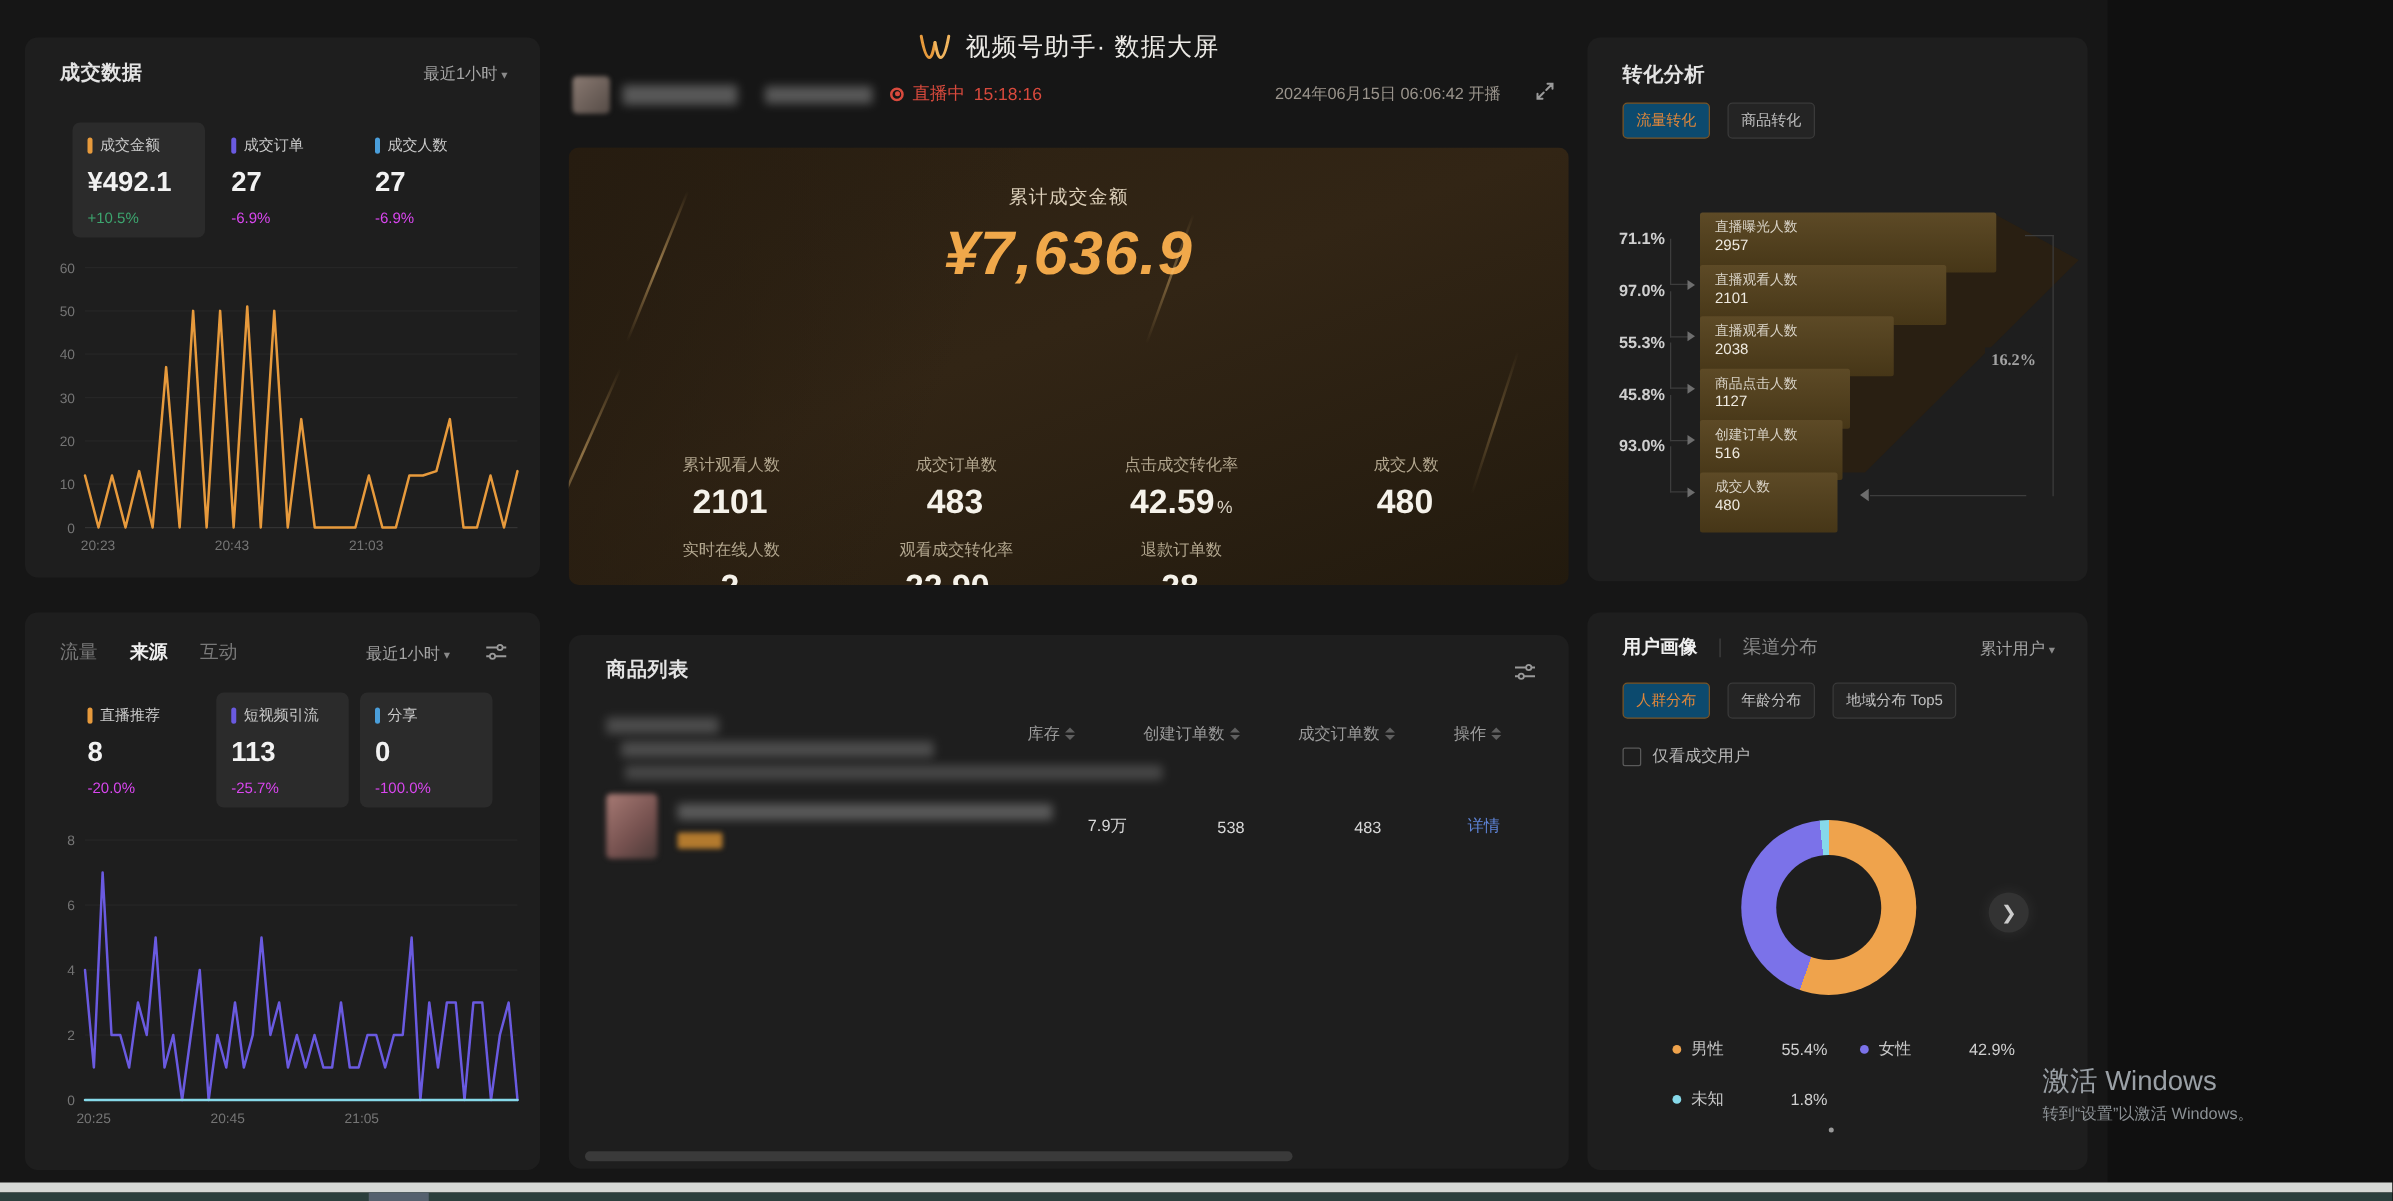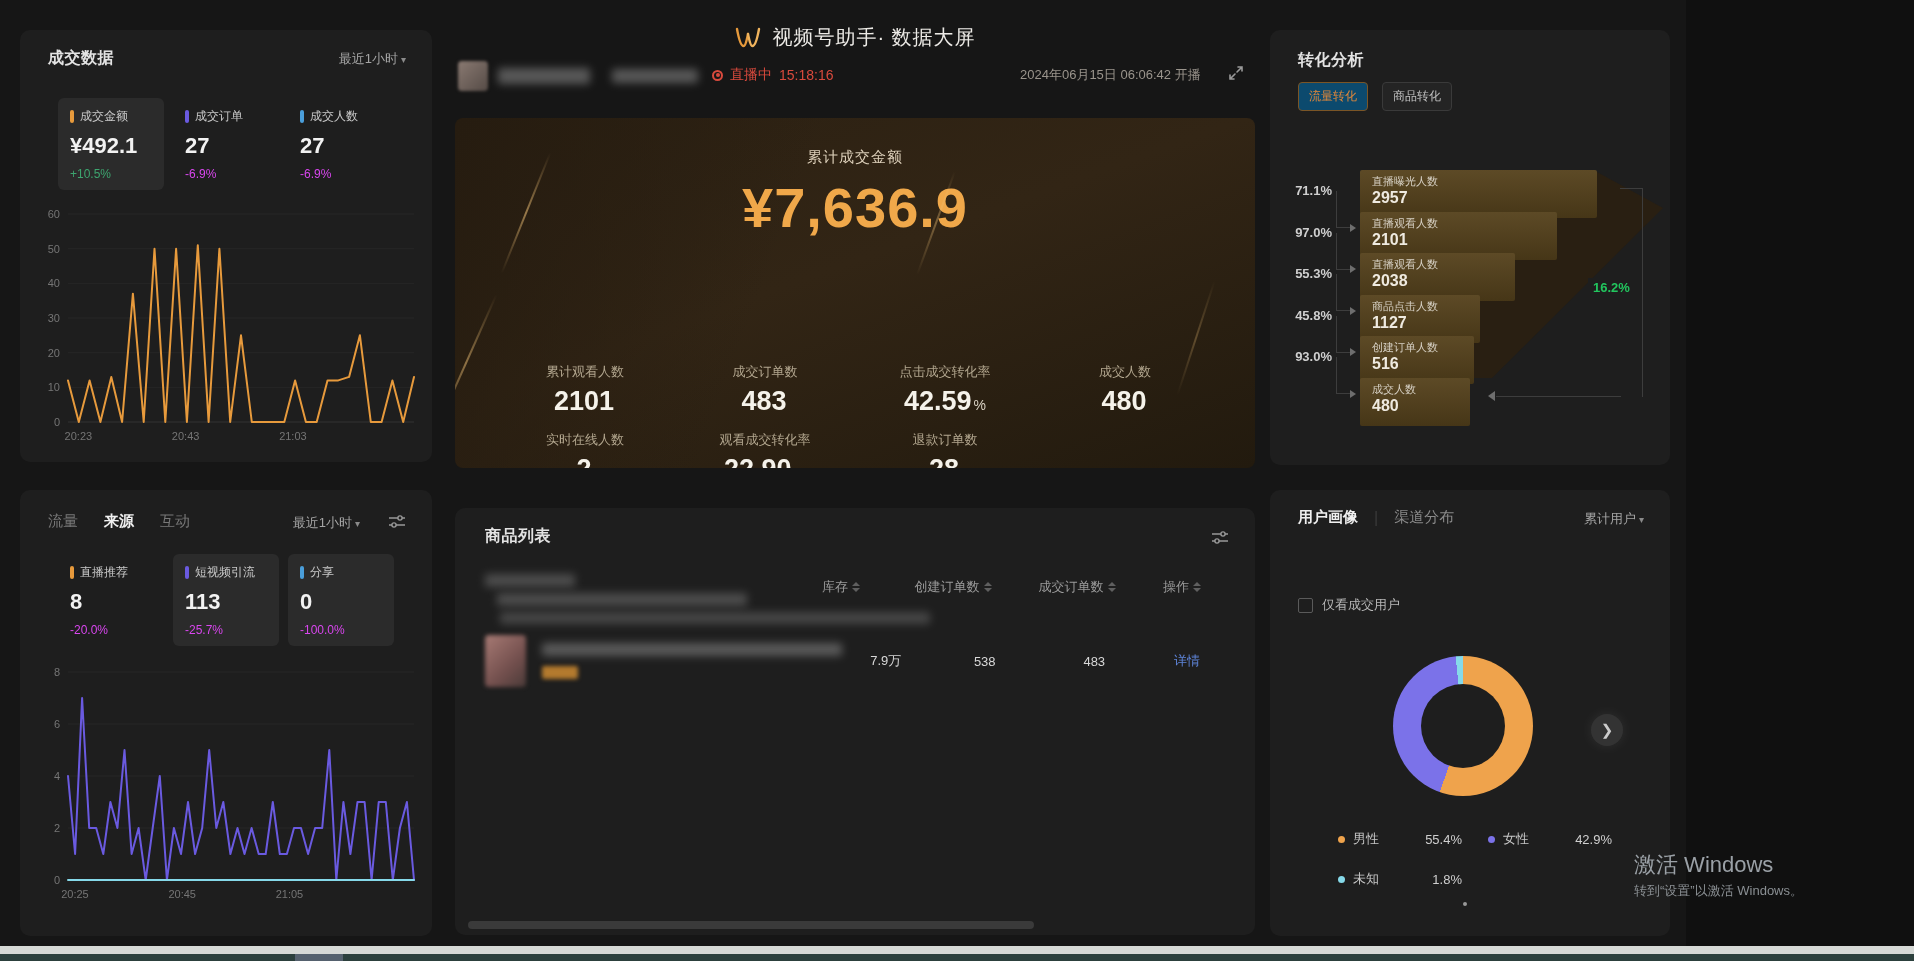--- a/index.html
+++ b/index.html
@@ -30,50 +30,50 @@
   .live-status{position:absolute;left:712px;top:66px;display:flex;align-items:center;gap:7px;color:#d94a3d;font-size:14px;}
   .live-dot{width:11px;height:11px;border:2px solid #d94a3d;border-radius:50%;display:flex;align-items:center;justify-content:center;box-sizing:border-box;}
   .live-dot::after{content:"";width:4px;height:4px;border-radius:50%;background:#d94a3d;}
   .start-time{position:absolute;left:1020px;top:66px;font-size:13px;color:#9a948c;}
   .expand-btn{position:absolute;left:1227px;top:64px;width:18px;height:18px;cursor:pointer;}
   
   .gold-card{position:absolute;left:455px;top:118px;width:800px;height:350px;border-radius:8px;overflow:hidden;
      background:linear-gradient(110deg,#261c10 0%,#33261600 40%),linear-gradient(160deg,#2b2012 0%,#322515 45%,#221a0e 100%);}
   .streak{position:absolute;width:2px;background:linear-gradient(to bottom,rgba(240,180,90,0),rgba(243,196,120,.55),rgba(240,180,90,0));}
   .gc-title{margin-top:30px;text-align:center;font-size:15px;color:#ddd0ba;letter-spacing:1px;}
-  .gc-amount{text-align:center;font-size:56px;font-weight:700;color:#f0a84a;margin-top:8px;letter-spacing:1px;}
+  .gc-amount{text-align:center;font-size:49px;font-weight:700;color:#f0a84a;margin-top:8px;letter-spacing:1px;font-style:italic;}
   .gc-stats{position:absolute;left:40px;top:245px;width:740px;}
   .gc-row{display:flex;margin-bottom:14px;}
   .gc-stat{width:180px;text-align:center;}
   .gc-label{font-size:13px;color:#b3a78f;}
   .gc-value{font-size:27px;font-weight:700;color:#f5f2ea;margin-top:5px;}
   .gc-suffix{font-size:14px;font-weight:400;color:#d9d2c4;margin-left:2px;}
   
   .tab{font-size:15px;color:#787878;margin-right:26px;cursor:pointer;}
   .tab.active{color:#f0f0f0;font-weight:700;}
   .filter-icon{cursor:pointer;}
   
   .axis-text{fill:#757575;font-size:11px;font-family:"Liberation Sans","DejaVu Sans",sans-serif;}
   
   .pill{display:inline-block;font-size:12px;padding:5px 10px;border-radius:4px;cursor:pointer;
         background:#242424;border:1px solid #3a3a3a;color:#c0c0c0;}
   .pill.active{background:#0c4a6e;border-color:#7a5526;color:#e0873a;}
   .fbar{position:absolute;height:48px;border-radius:2px;background:linear-gradient(180deg,#5d4a26,#463617);
         padding:4px 0 0 12px;box-sizing:border-box;z-index:3;}
   .fbar-label{font-size:11px;color:#d8d2c6;white-space:nowrap;}
-  .fbar-value{font-size:16px;font-weight:700;color:#efeae0;}
+  .fbar-value{font-size:12px;font-weight:400;color:#efeae0;}
   .fpct{position:absolute;width:52px;text-align:right;font-size:13px;font-weight:700;color:#cfcfcf;z-index:4;}
   .farrow{position:absolute;width:0;height:0;border-top:4px solid transparent;border-bottom:4px solid transparent;
           border-left:6px solid #6e6e6e;z-index:4;}
   .fbracket{position:absolute;width:14px;border-left:1px solid #3d3d3d;border-bottom:1px solid #3d3d3d;z-index:2;}
   .rbracket-v{position:absolute;width:22px;border-top:1px solid #3d3d3d;border-right:1px solid #3d3d3d;z-index:2;}
   .rbracket-h{position:absolute;border-bottom:1px solid #3d3d3d;z-index:2;}
   .rarrow{position:absolute;width:0;height:0;border-top:5px solid transparent;border-bottom:5px solid transparent;
           border-right:7px solid #6e6e6e;z-index:3;}
-  .overall-rate{position:absolute;font-size:13px;font-weight:700;color:#22c55e;background:#1e1e1e;padding:2px 5px;z-index:4;}
+  .overall-rate{position:absolute;font-size:13px;font-weight:700;color:#a3a3a3;background:#1e1e1e;padding:2px 5px;z-index:4;font-family:Liberation Serif, serif;}
   
   .tbl-head{position:absolute;left:30px;top:66px;width:740px;display:flex;align-items:center;}
   .col-label{font-size:13px;color:#9c9c9c;display:flex;align-items:center;justify-content:center;gap:4px;cursor:pointer;}
   .sort{display:inline-flex;flex-direction:column;gap:2px;}
   .sort i{width:0;height:0;border-left:4px solid transparent;border-right:4px solid transparent;display:block;}
   .sort .up{border-bottom:4px solid #5f5f5f;} .sort .dn{border-top:4px solid #5f5f5f;}
   .cell{font-size:13px;color:#d8d8d8;text-align:center;}
   .link{color:#5e84d8;cursor:pointer;}
   .hscroll{position:absolute;left:13px;top:413px;width:566px;height:8px;border-radius:4px;background:#3a3a3a;cursor:pointer;}
   
@@ -405,20 +405,25 @@
   <section class="panel" style="left:1270px;top:490px;width:400px;height:446px;">
     <div style="position:absolute;left:28px;top:18px;display:flex;align-items:center;gap:16px;">
       <span class="utab active">用户画像</span>
       <span style="color:#3a3a3a;">|</span>
       <span class="utab">渠道分布</span>
     </div>
     <div class="range-select" style="position:absolute;right:26px;top:20px;">
       <span>累计用户</span><span class="caret">▾</span>
     </div>
 
+    <div style="position:absolute;left:28px;top:56px;display:flex;gap:14px;">
+      <span class="pill active">人群分布</span>
+      <span class="pill">年龄分布</span>
+      <span class="pill">地域分布 Top5</span>
+    </div>
 
     <div style="position:absolute;left:28px;top:106px;display:flex;align-items:center;gap:9px;">
       <span class="checkbox"></span>
       <span style="font-size:13px;color:#b9b9b9;">仅看成交用户</span>
     </div>
 
     <div class="donut" id="donut" style="background: conic-gradient(rgb(239, 163, 76) 0deg, rgb(239, 163, 76) 199.4deg, rgb(123, 114, 233) 199.4deg, rgb(123, 114, 233) 353.9deg, rgb(134, 217, 233) 353.9deg, rgb(134, 217, 233) 360.4deg);"></div>
     <div class="chevron-btn">
       <span>❯</span>
     </div>

